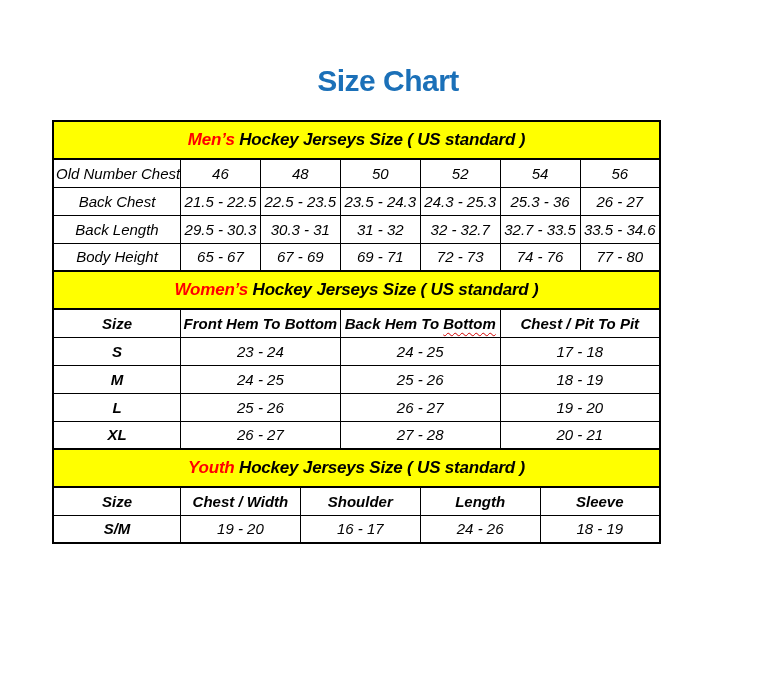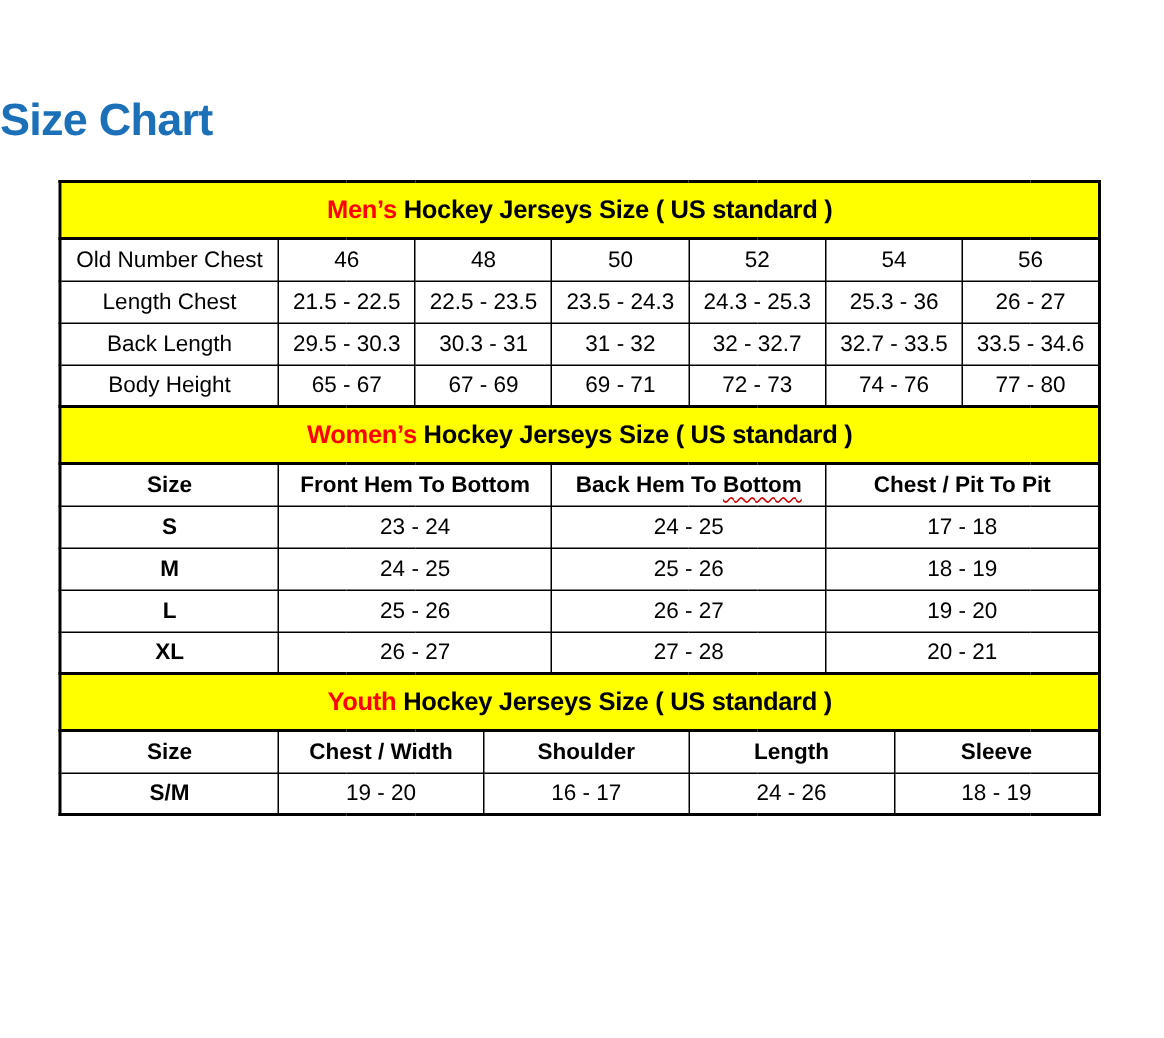--- a/index.html
+++ b/index.html
@@ -16,31 +16,32 @@
     width: 776px;
     height: 692px;
     background: #ffffff;
     overflow: hidden;
   }
   .title {
     position: absolute;
     top: 64px;
     left: 0;
     width: 776px;
-    text-align: left;
+    text-align: center;
     font-size: 30px;
     font-weight: bold;
     letter-spacing: -0.5px;
     color: var(--blue);
   }
   .table-wrap {
     position: absolute;
     top: 120px;
-    left: 39px;
-    width: 695px;
+    left: 52px;
+    width: 609px;
+    font-style: italic;
   }
   table.size-table {
     width: 100%;
     border-collapse: collapse;
     table-layout: fixed;
     border: 2px solid var(--black);
   }
   col.c-label { width: 21%; }
   col.c-unit  { width: 6.5833%; }
   td, th {
@@ -103,21 +104,21 @@
           <tr class="regular sec-0">
             <td class="row-label">Old Number Chest</td>
             <td colspan="2">46</td>
             <td colspan="2">48</td>
             <td colspan="2">50</td>
             <td colspan="2">52</td>
             <td colspan="2">54</td>
             <td colspan="2">56</td>
           </tr>
           <tr class="regular sec-0">
-            <td class="row-label">Length Chest</td>
+            <td class="row-label">Back Chest</td>
             <td colspan="2">21.5 - 22.5</td>
             <td colspan="2">22.5 - 23.5</td>
             <td colspan="2">23.5 - 24.3</td>
             <td colspan="2">24.3 - 25.3</td>
             <td colspan="2">25.3 - 36</td>
             <td colspan="2">26 - 27</td>
           </tr>
           <tr class="regular sec-0">
             <td class="row-label">Back Length</td>
             <td colspan="2">29.5 - 30.3</td>

